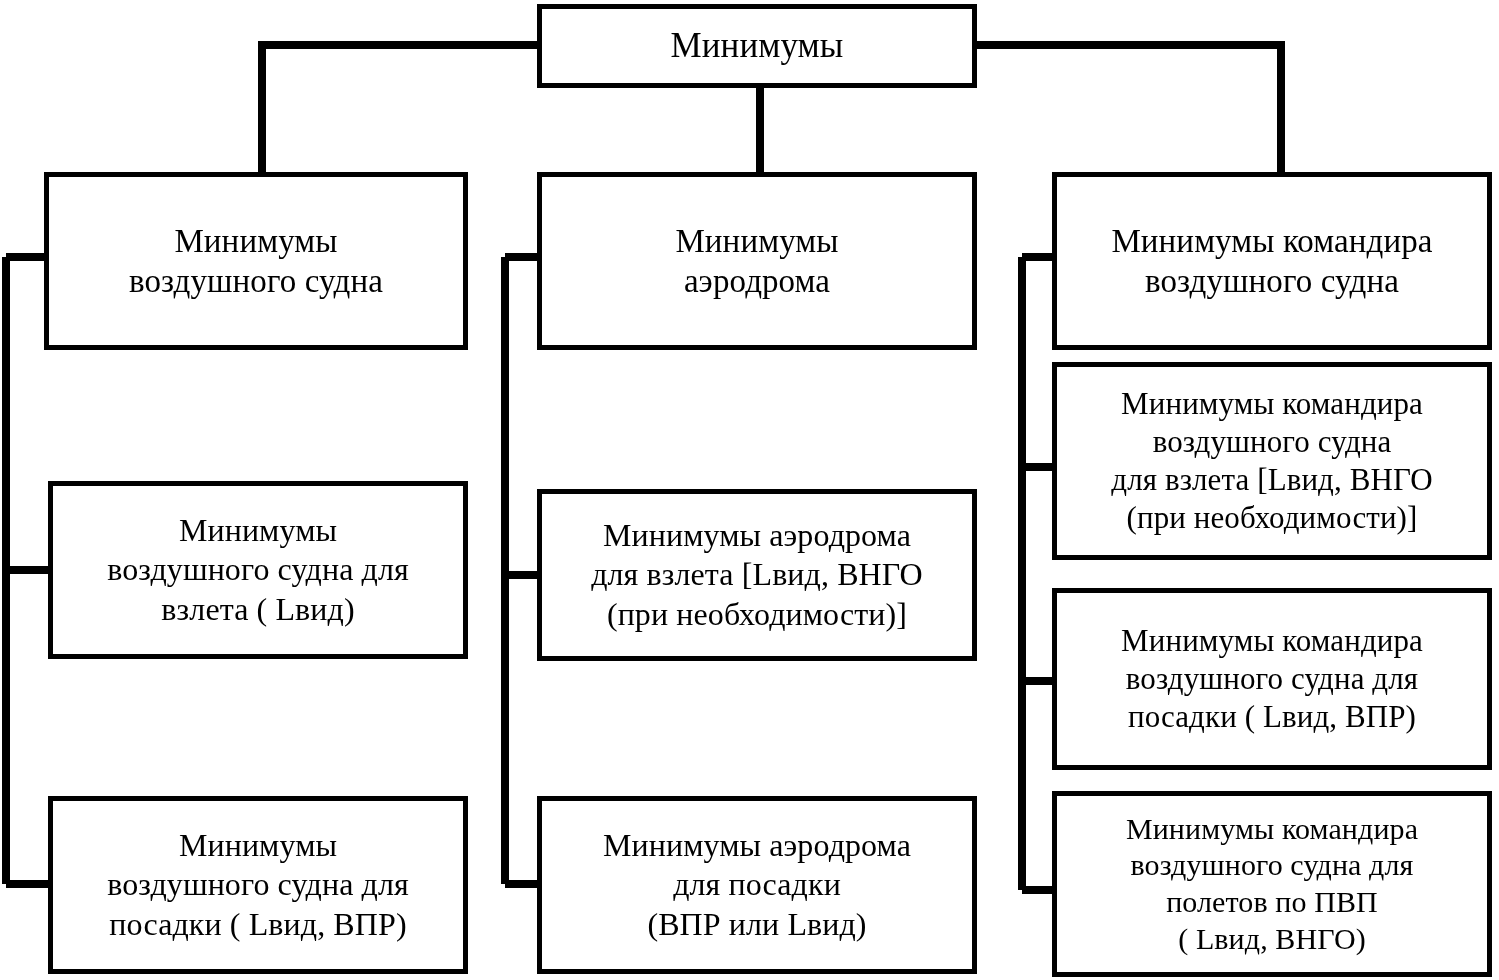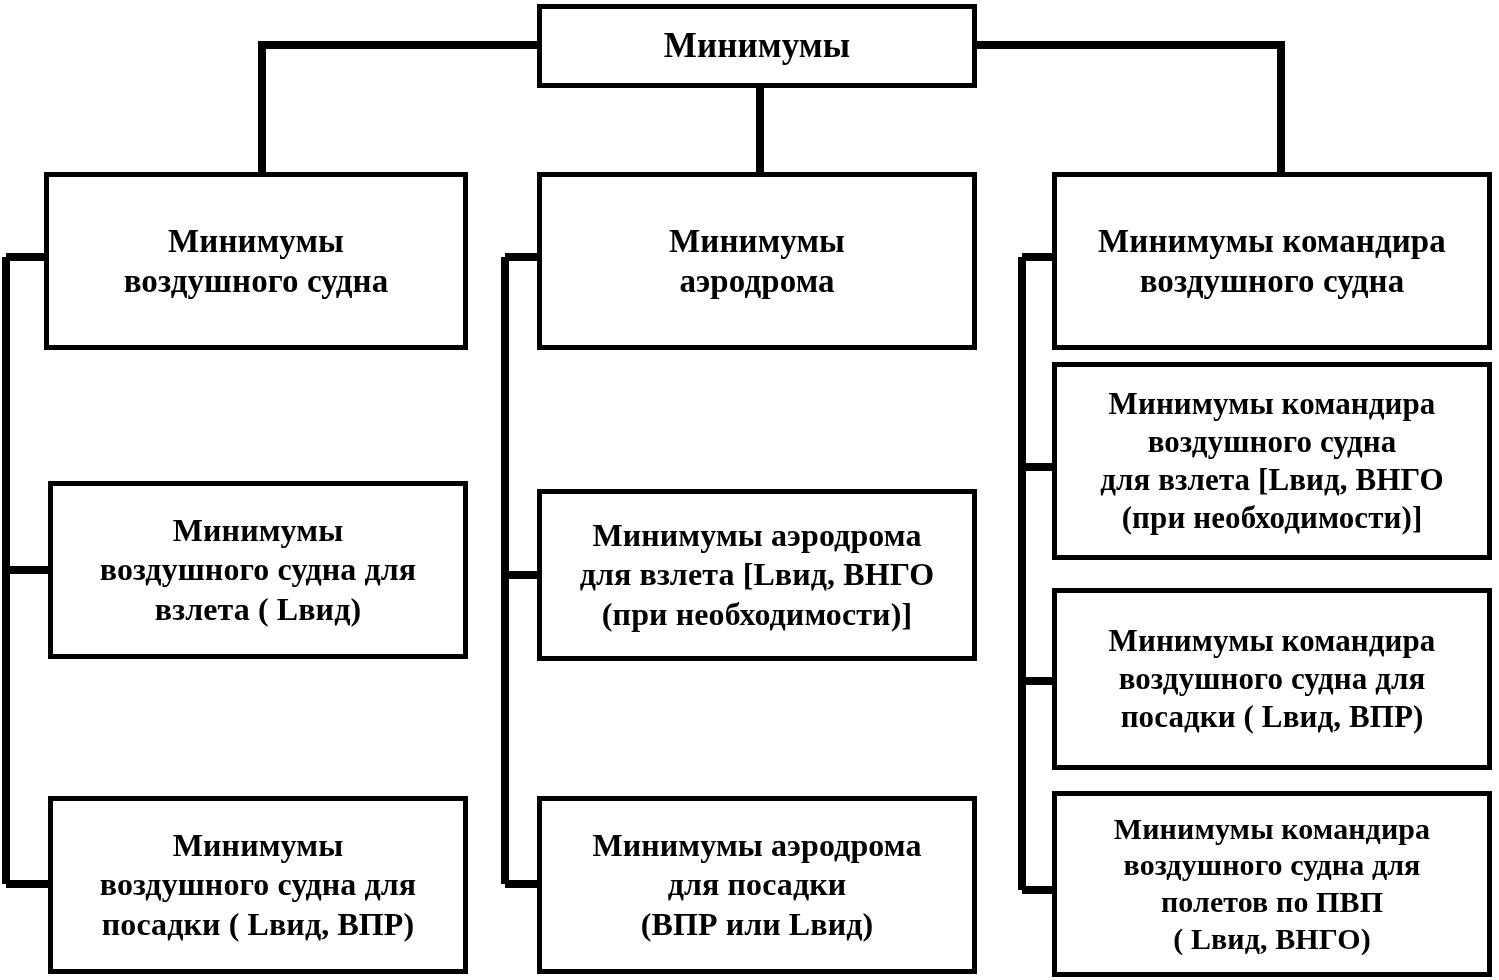--- a/index.html
+++ b/index.html
@@ -33,21 +33,21 @@
     background: #ffffff;
     display: flex;
     align-items: center;
     justify-content: center;
     text-align: center;
     z-index: 3;
   }
   .node-label {
     display: block;
     width: 100%;
-    font-weight: 700;
+    font-weight: 400;
     line-height: 1.22;
     letter-spacing: 0.1px;
     padding: 0 20px;
     box-sizing: border-box;
     white-space: pre-line;
   }
   .s-root   { font-size: 35px; }
   .s-lvl2   { font-size: 33px; }
   .s-lvl3   { font-size: 32px; }
   .s-lvl3sm { font-size: 31px; }

